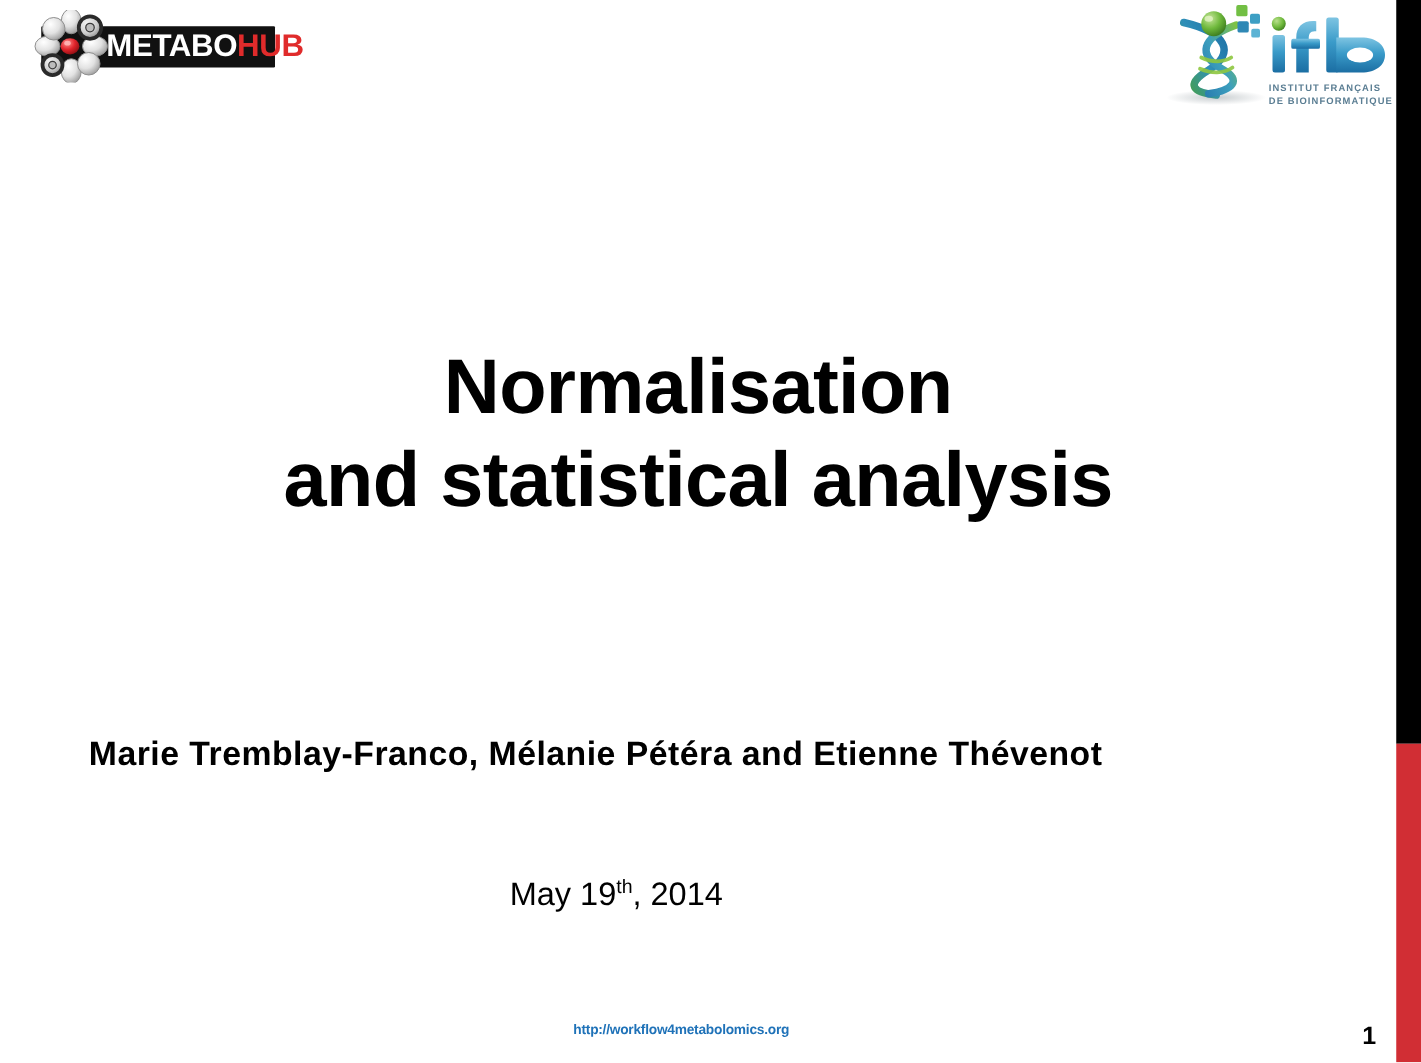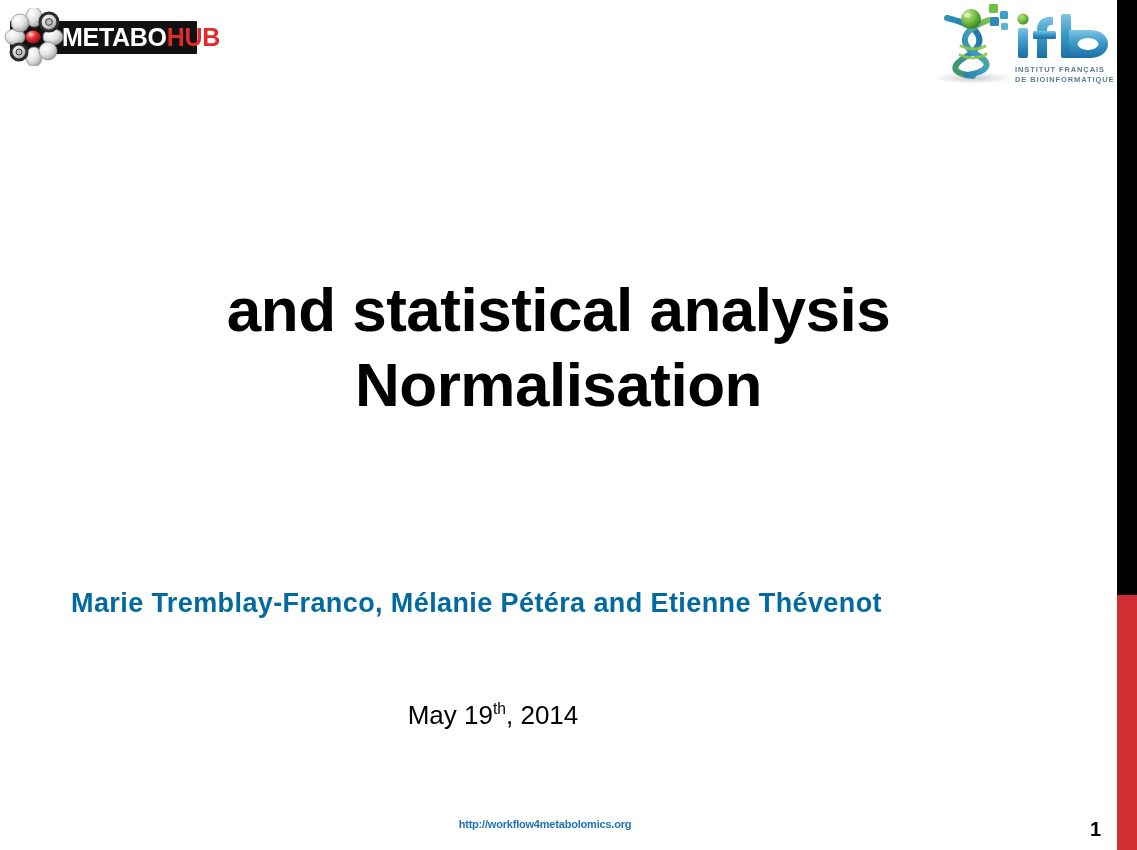--- a/index.html
+++ b/index.html
@@ -31,21 +31,21 @@
   }
   .edge-bar-red {
     top: 595px;
     height: 255px;
     background: #d12e34;
   }
 
   
   .metabohub-logo {
     position: absolute;
-    left: 2px;
+    left: 25px;
     top: 8px;
     width: 195px;
     height: 58px;
   }
   .mh-bar {
     position: absolute;
     left: 8px;
     top: 13px;
     width: 187px;
     height: 33px;
@@ -129,21 +129,21 @@
     font-family: "Liberation Sans", sans-serif;
   }
 
   
   .authors {
     position: absolute;
     left: 0;
     top: 588px;
     width: 953px;
     text-align: center;
-    color: #0369a1;
+    color: #000000;
     font-size: 27px;
     font-weight: bold;
     letter-spacing: 0.4px;
     font-family: "Liberation Sans", sans-serif;
   }
 
   
   .date {
     position: absolute;
     left: 0;
@@ -305,22 +305,22 @@
         <ellipse cx="73" cy="32" rx="10.5" ry="6" fill="#ffffff"></ellipse>
       </svg>
       <div class="ifb-sub">
         <div>INSTITUT FRANÇAIS</div>
         <div>DE BIOINFORMATIQUE</div>
       </div>
     </div>
   </div>
 
   <div class="title-block">
+    <div class="title-line">Normalisation</div>
     <div class="title-line">and statistical analysis</div>
-    <div class="title-line">Normalisation</div>
   </div>
 
   <div class="authors">Marie Tremblay-Franco, Mélanie Pétéra and Etienne Thévenot</div>
 
   <div class="date">
     <span>May 19</span><sup>th</sup><span>, 2014</span>
   </div>
 
   <div class="footer-url">http://workflow4metabolomics.org</div>
   <div class="page-number">1</div>

